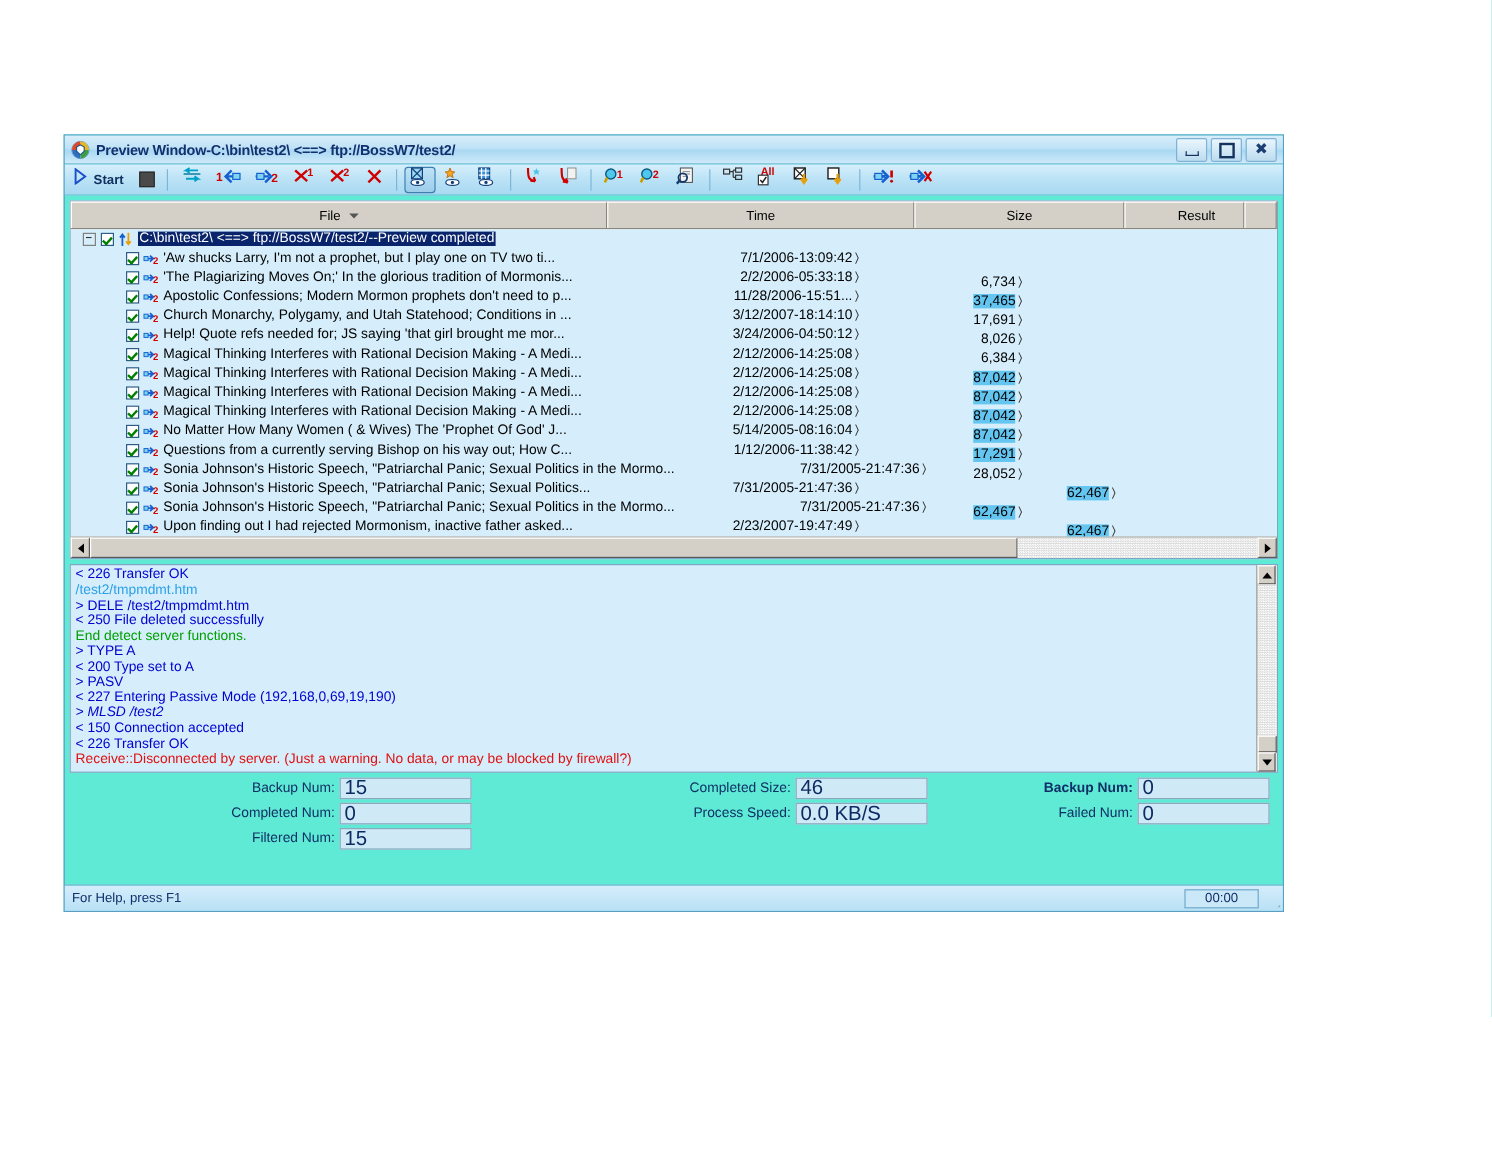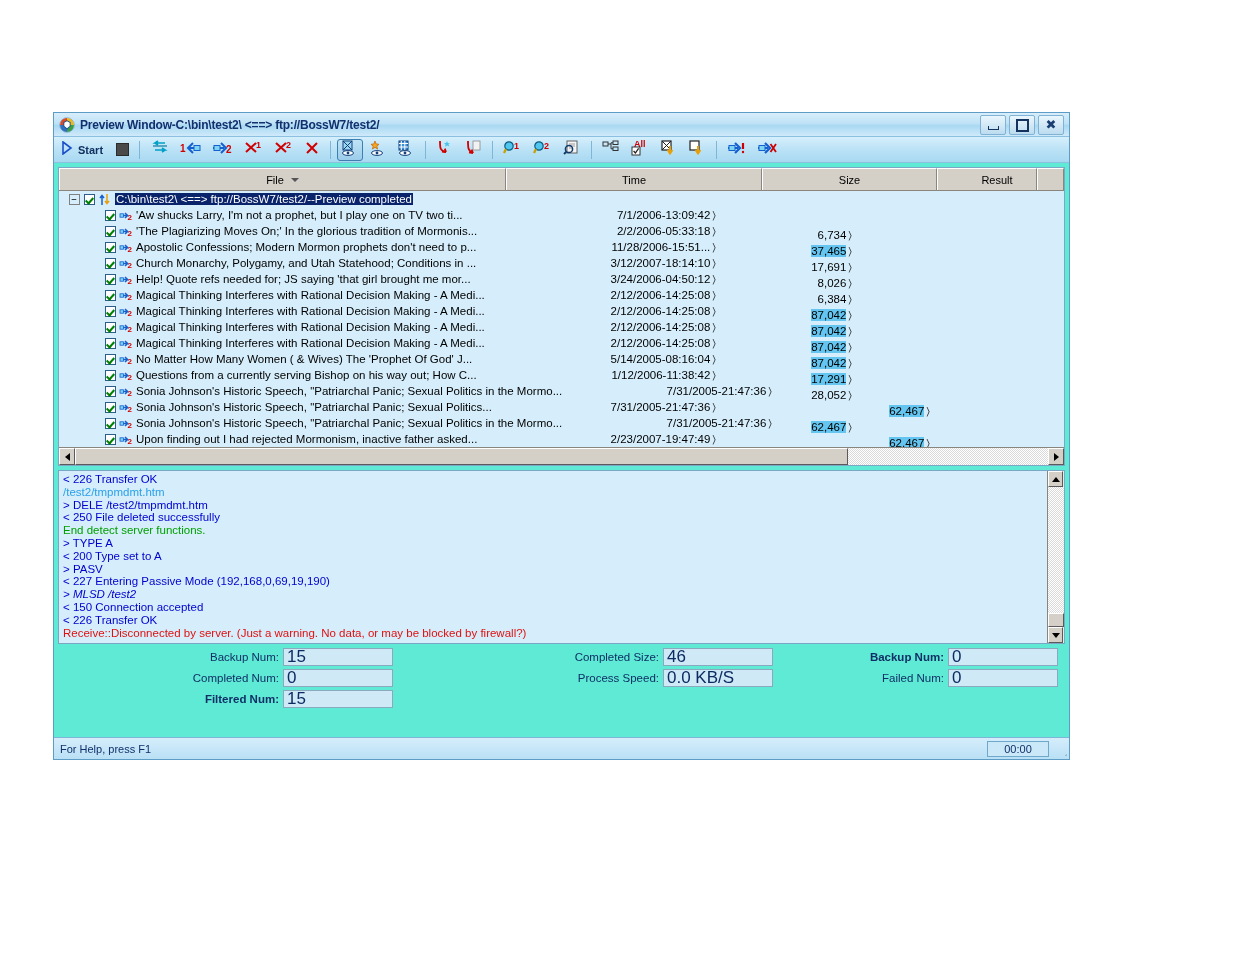--- a/index.html
+++ b/index.html
@@ -701,21 +701,21 @@
     <div class="stat-col" id="stat-col-1" style="width:392px">
         <div class="stat-row">
           <span class="stat-label" style="width: 225px;">Backup Num:</span>
           <span class="stat-box" style="width: 110px;">15</span>
         </div>
         <div class="stat-row">
           <span class="stat-label" style="width: 225px;">Completed Num:</span>
           <span class="stat-box" style="width: 110px;">0</span>
         </div>
         <div class="stat-row">
-          <span class="stat-label" style="width: 225px; font-weight: bold;">Filtered Num:</span>
+          <span class="stat-label" style="width: 225px;">Filtered Num:</span>
           <span class="stat-box" style="width: 110px;">15</span>
         </div>
       </div>
     <div class="stat-col" id="stat-col-2" style="width:333px">
         <div class="stat-row">
           <span class="stat-label" style="width: 213px;">Completed Size:</span>
           <span class="stat-box" style="width: 110px;">46</span>
         </div>
         <div class="stat-row">
           <span class="stat-label" style="width: 213px;">Process Speed:</span>

